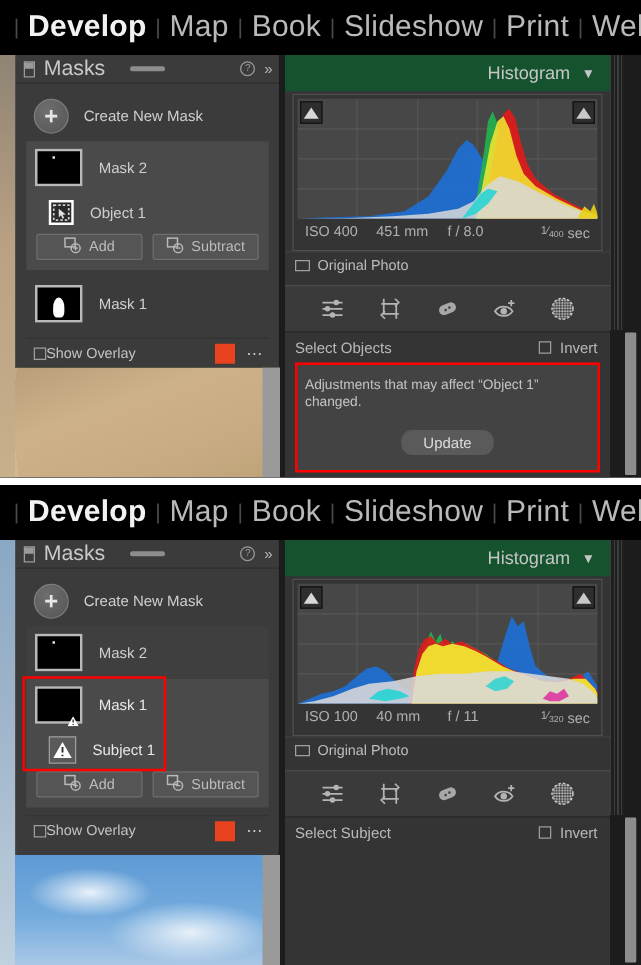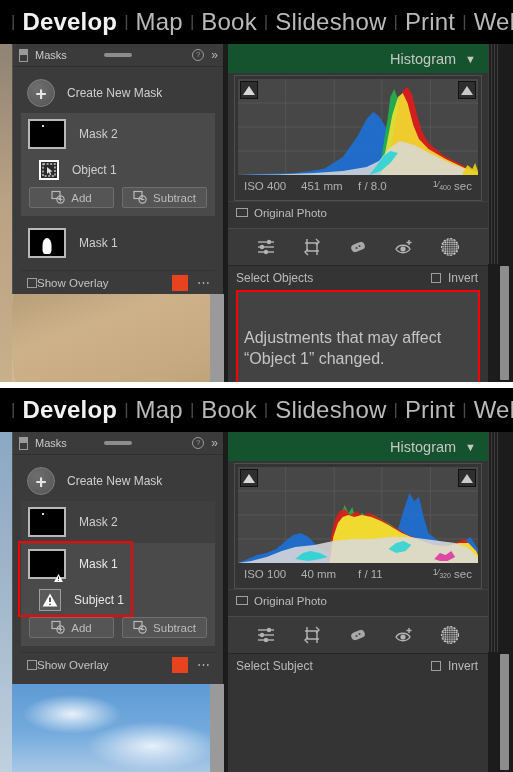--- a/index.html
+++ b/index.html
@@ -53,21 +53,21 @@
     border-bottom: 1px solid #2f2f2f;
   }
   .panel-switch {
     width: 9px; height: 13px; border: 1px solid #9a9a9a;
     margin-right: 7px; position: relative; flex:none;
   }
   .panel-switch:after {
     content:""; position:absolute; left:0; top:0; right:0; height:5px;
     background:#9a9a9a;
   }
-  .masks-title { color:#c9c9c9; font-size:11px; }
+  .masks-title { color:#c9c9c9; font-size:17px; }
   .drag-pill {
     position:absolute; left:50%; transform:translateX(-50%);
     width:28px; height:4px; border-radius:2px; background:#8d8d8d;
     top: 9px;
   }
   .hdr-right { margin-left:auto; display:flex; align-items:center; gap:7px; }
   .q-icon { width:12px;height:12px;border:1px solid #9a9a9a;border-radius:50%;
             color:#9a9a9a;font-size:8px;display:flex;align-items:center;
             justify-content:center; line-height:1;}
   .chev { color:#b5b5b5; font-size:12px; letter-spacing:-1px;}
@@ -192,21 +192,21 @@
   .select-row { height:24px; display:flex; align-items:center; padding:0 10px 0 8px;}
   .select-label { color:#b9b9b9; font-size:12px; }
   .invert-wrap { margin-left:auto; display:flex; align-items:center; gap:7px;}
   .invert-label { color:#b9b9b9; font-size:12px; }
 
   .msg-box {
     margin: 0 8px; position:relative; background:#434343;
     border:2px solid #ff0000; padding:9px 6px 8px 6px;
     min-height:60px;
   }
-  .msg-text { color:#c4c4c4; font-size:16px; line-height:1.3;margin-top:27px; }
+  .msg-text { color:#c4c4c4; font-size:11px; line-height:1.3; }
   .msg-flex { display:flex; align-items:flex-start; gap:9px;}
   .msg-warn { width:20px;height:18px; flex:none; margin-top:1px;}
   .msg-btn {
     display:block; margin: 14px auto 4px auto;
     background:#5a5a5a; border:none; border-radius:9px;
     color:#dcdcdc; font-size:12px;
     padding:3px 18px; font-family:inherit;
   }
   .msg-btn.wide { padding:3px 16px; }
 

